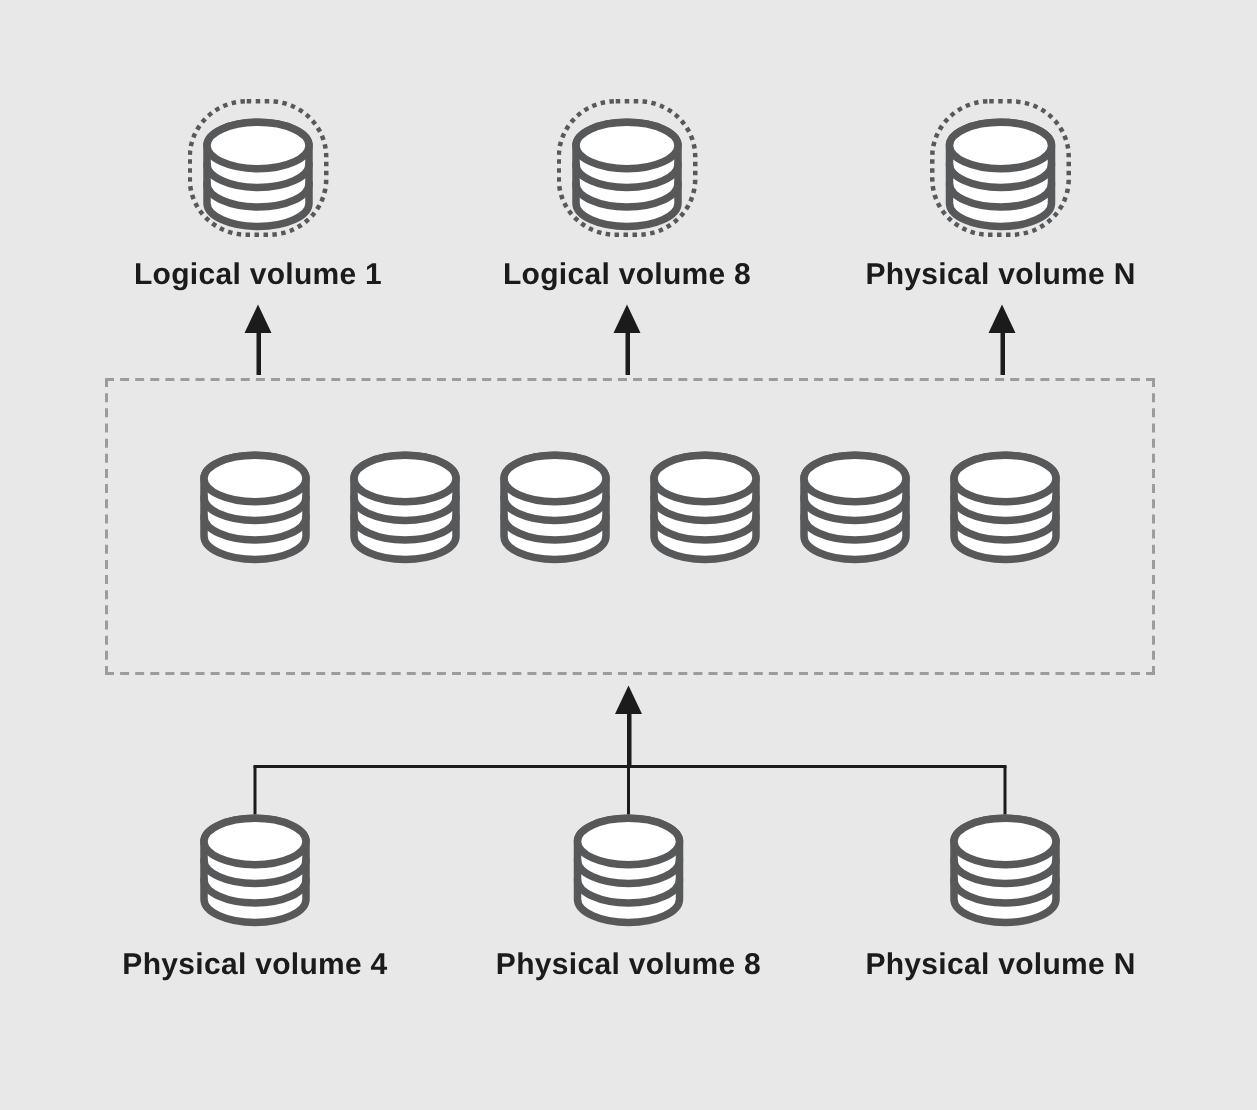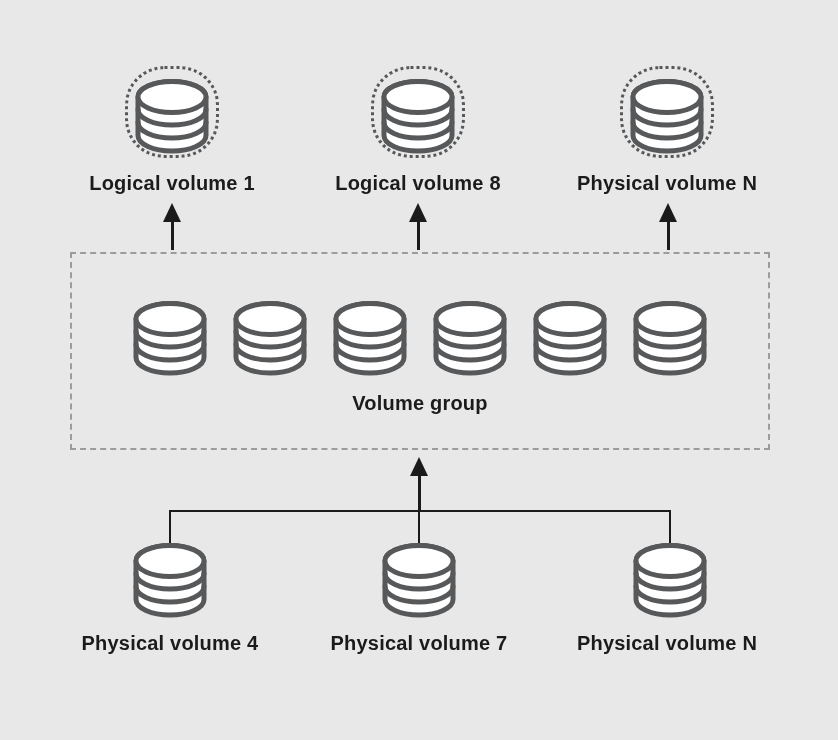--- a/index.html
+++ b/index.html
@@ -145,21 +145,20 @@
   <svg class="abs disk-svg" style="left:432px; top:300px" viewBox="0 0 76 76" width="76" height="76">
       <use href="#disk-shape"></use>
     </svg>
   <svg class="abs disk-svg" style="left:532px; top:300px" viewBox="0 0 76 76" width="76" height="76">
       <use href="#disk-shape"></use>
     </svg>
   <svg class="abs disk-svg" style="left:632px; top:300px" viewBox="0 0 76 76" width="76" height="76">
       <use href="#disk-shape"></use>
     </svg>
 
-  <div class="label" style="left:290px; top:390px; width:260px">Volume group</div>
 
   <div class="arrow" style="left:410px; top:457px; height:55px">
     <div class="head"></div>
     <div class="shaft"></div>
   </div>
 
   <div class="hline" style="left:169px; top:510px; width:502px"></div>
   <div class="vline" style="left:169px; top:511px; height:32px"></div>
   <div class="vline" style="left:418px; top:511px; height:32px"></div>
   <div class="vline" style="left:669px; top:511px; height:32px"></div>
@@ -168,21 +167,21 @@
     <svg class="abs disk-svg" style="left:132px; top:542px" viewBox="0 0 76 76" width="76" height="76">
         <use href="#disk-shape"></use>
       </svg>
     <div class="label" style="left:30px; top:630px; width:280px">Physical volume 4</div>
   </div>
 
   <div>
     <svg class="abs disk-svg" style="left:381px; top:542px" viewBox="0 0 76 76" width="76" height="76">
         <use href="#disk-shape"></use>
       </svg>
-    <div class="label" style="left:279px; top:630px; width:280px">Physical volume 7</div>
+    <div class="label" style="left:279px; top:630px; width:280px">Physical volume 8</div>
   </div>
 
   <div>
     <svg class="abs disk-svg" style="left:632px; top:542px" viewBox="0 0 76 76" width="76" height="76">
         <use href="#disk-shape"></use>
       </svg>
     <div class="label" style="left:527px; top:630px; width:280px">Physical volume N</div>
   </div>
 
 </div>

